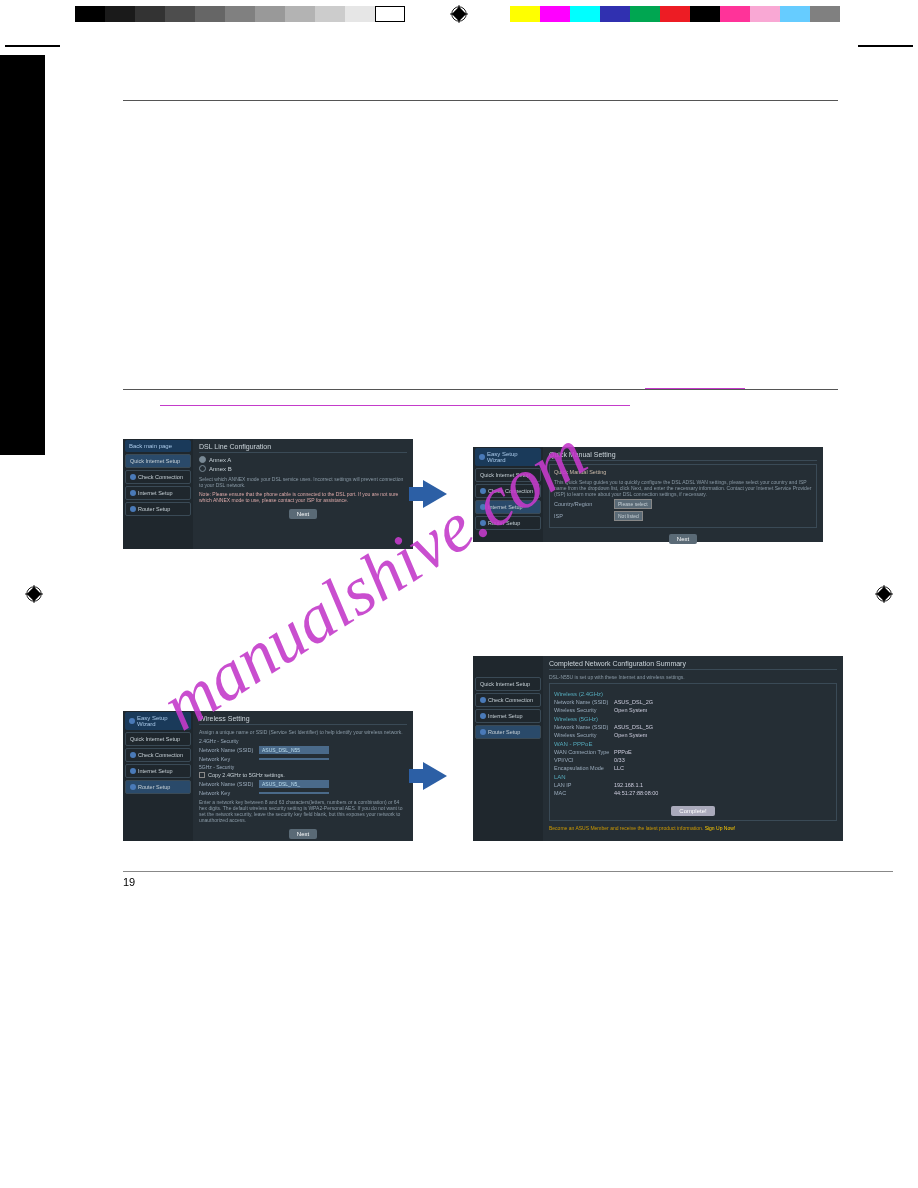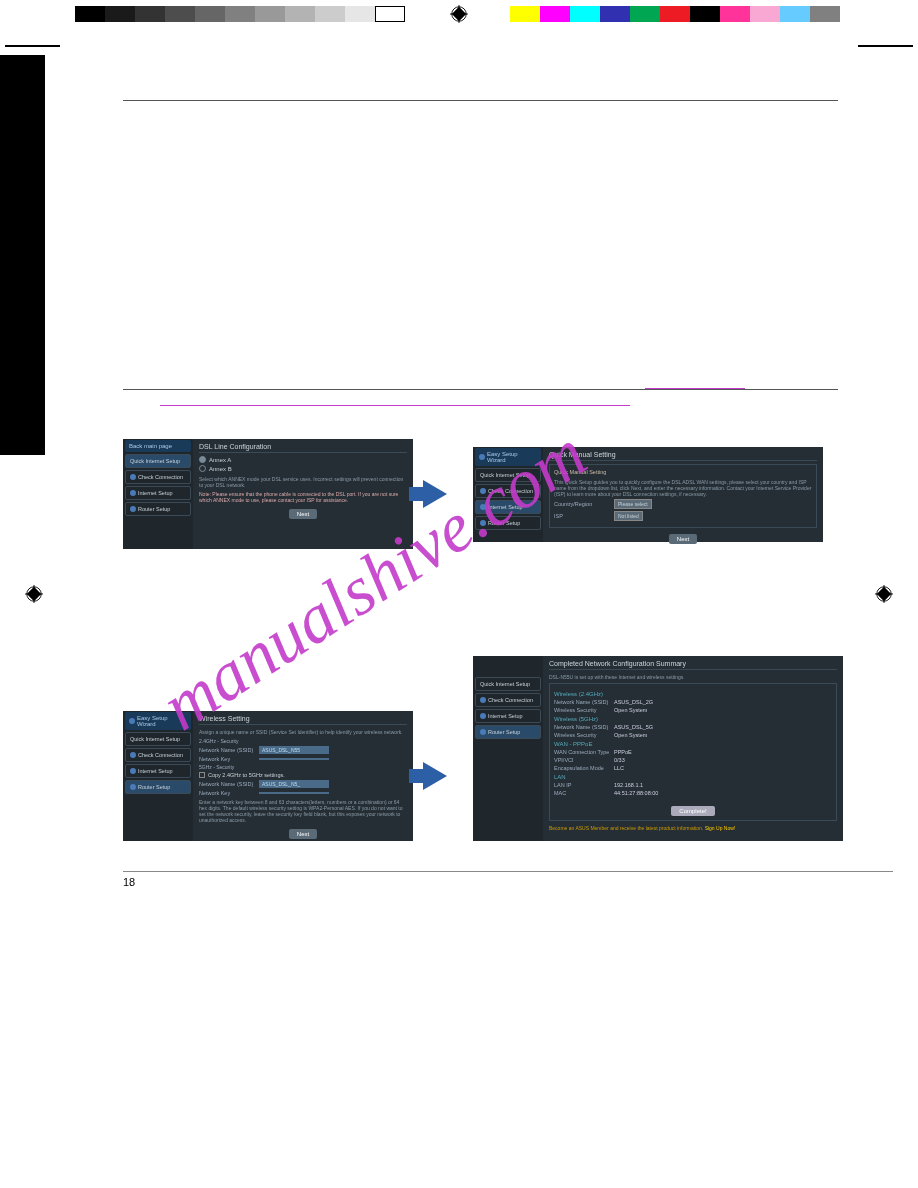--- a/index.html
+++ b/index.html
@@ -339,14 +339,14 @@
                 <span class="router-field-val">44:51:27:88:08:00</span>
               </div>
             <div style="text-align:center; margin-top:4px;"><span class="router-btn-next" style="background:#aab;">Complete!</span></div>
           </div>
           <div style="font-size:5px; color:#c90; margin-top:4px;"><span>Become an ASUS Member and receive the latest product information.</span> <span style="color:#fc0;">Sign Up Now!</span></div>
         </div>
       </div>
     </div>
   </div>
 
-  <div class="page-num">18</div>
+  <div class="page-num">19</div>
 </div>
 
 </body></html>

